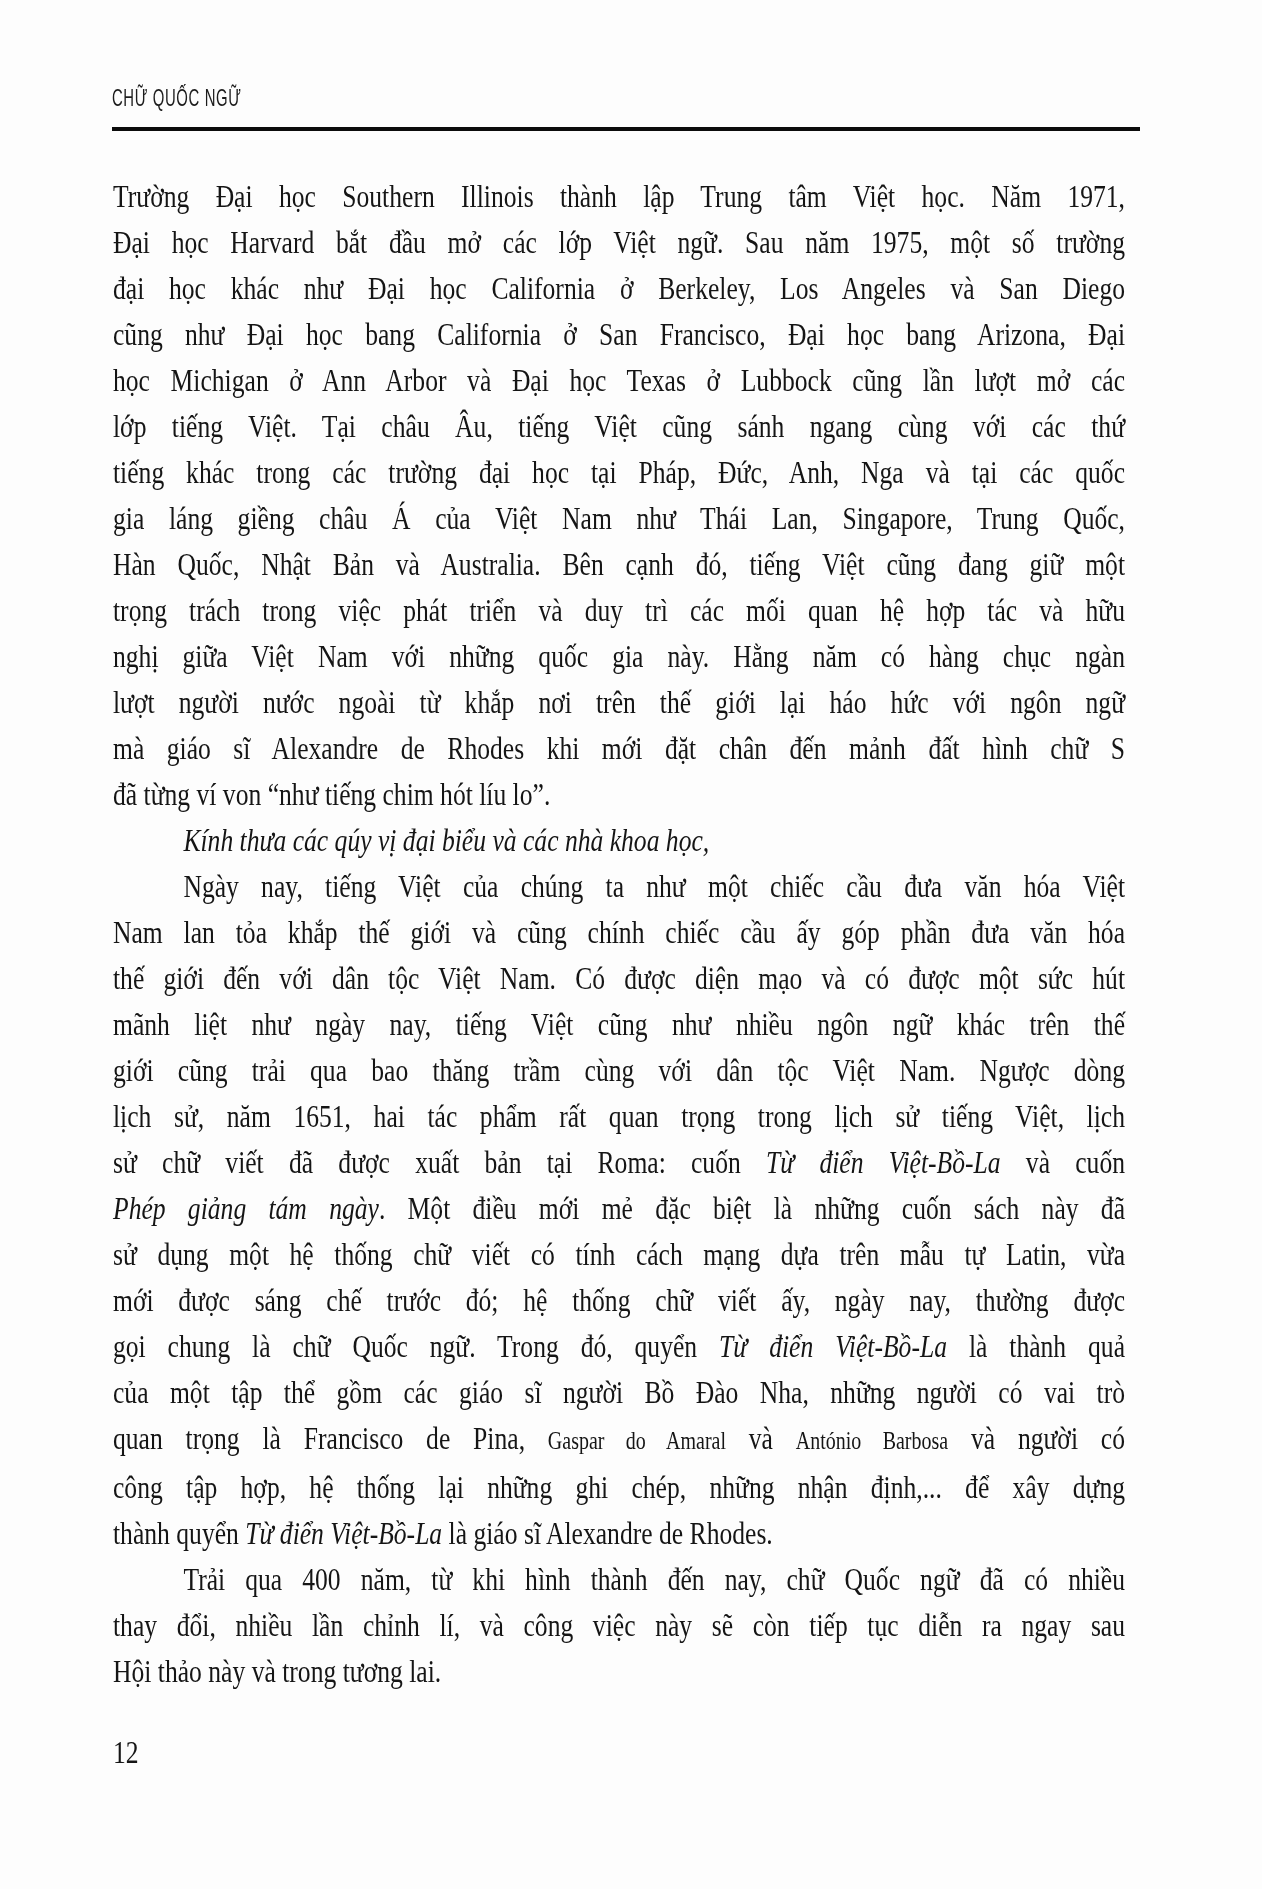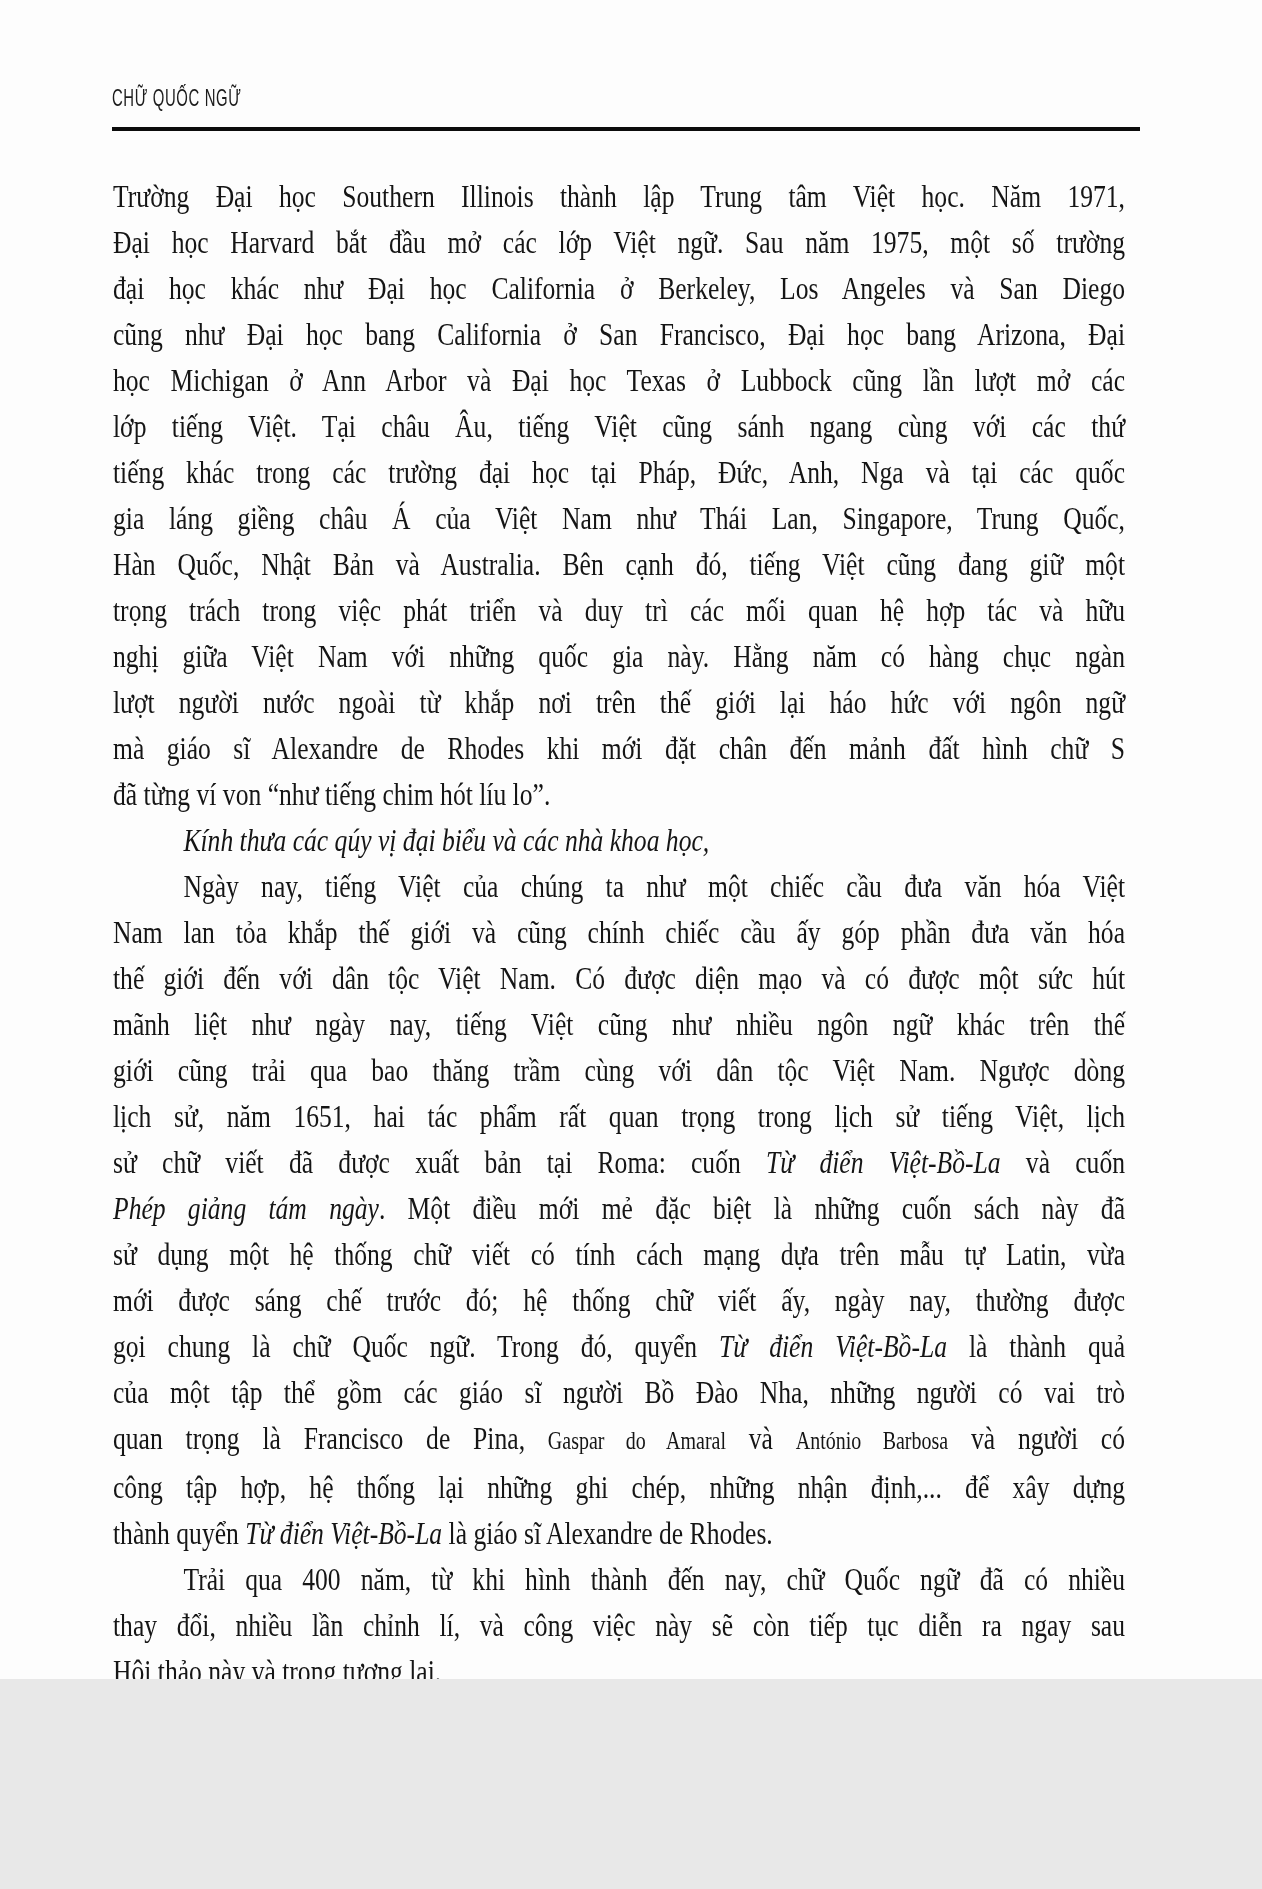--- a/index.html
+++ b/index.html
@@ -1,19 +1,19 @@
 <!DOCTYPE html>
 <html lang="vi"><head>
 <meta charset="utf-8">
 <title>Book page</title>
 <style>
   html,body{margin:0;padding:0;background:#e8e8e8;}
   .page{
     position:relative;
-    width:1262px;height:1679px;
+    width:1262px;height:1889px;
     margin:0 auto;
     background:#fdfdfd;
     overflow:hidden;
     font-family:"Liberation Serif","DejaVu Serif",serif;
     color:#151515;
   }
   .running-header{
     position:absolute;left:112px;top:84px;
     font-family:"Liberation Sans","DejaVu Sans",sans-serif;
     font-size:24px;

